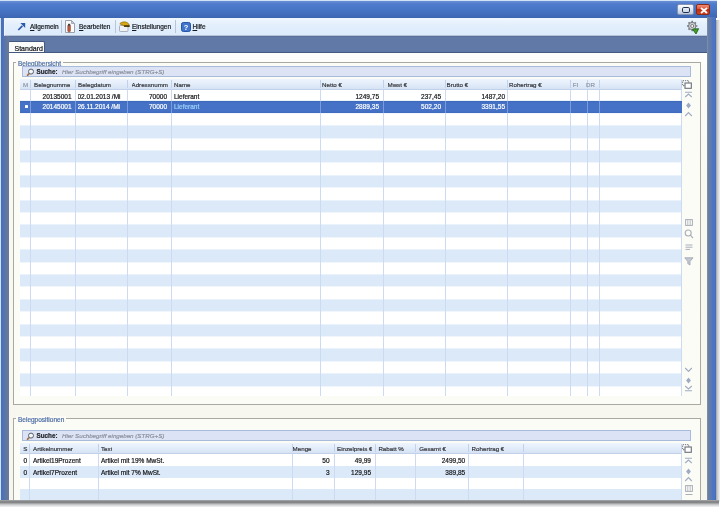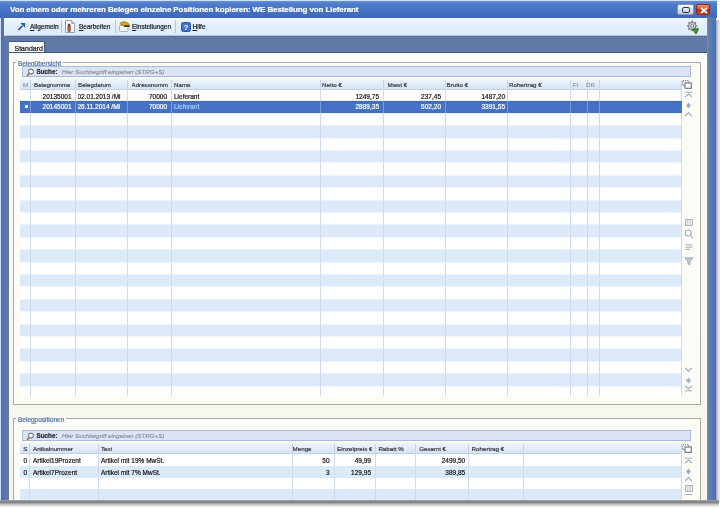--- a/index.html
+++ b/index.html
@@ -68,21 +68,20 @@
 .sel { background:linear-gradient(180deg,#3d68ba 0,#4572c6 2px,#4572c6 10px,#3d68ba 12.4px); color:#fff; }
 .mark { position:absolute; left:4.5px; top:4px; width:3px; height:3px; background:#f6f9fd; border-radius:0.5px; }
 .sg { position:absolute; }
 .sgl { position:absolute; top:0; width:1px; height:100%; background:#7a9cd8; }
 .sel .cell { top:0.3px; }
 </style>
 </head>
 <body>
 <div id="win">
   <div id="title">
-    <div class="txt">Von einem oder mehreren Belegen einzelne Positionen kopieren: WE Bestellung von Lieferant</div>
     <div id="btnmax" class="winbtn">
         <div class="g"></div>
       </div>
     <div id="btnclose" class="winbtn">
         <svg width="8" height="7" viewBox="0 0 8 7">
           <path d="M1 1 L7 6 M7 1 L1 6" stroke="#fff" stroke-width="1.8"></path>
         </svg>
       </div>
   </div>
   <div id="toolbar">

